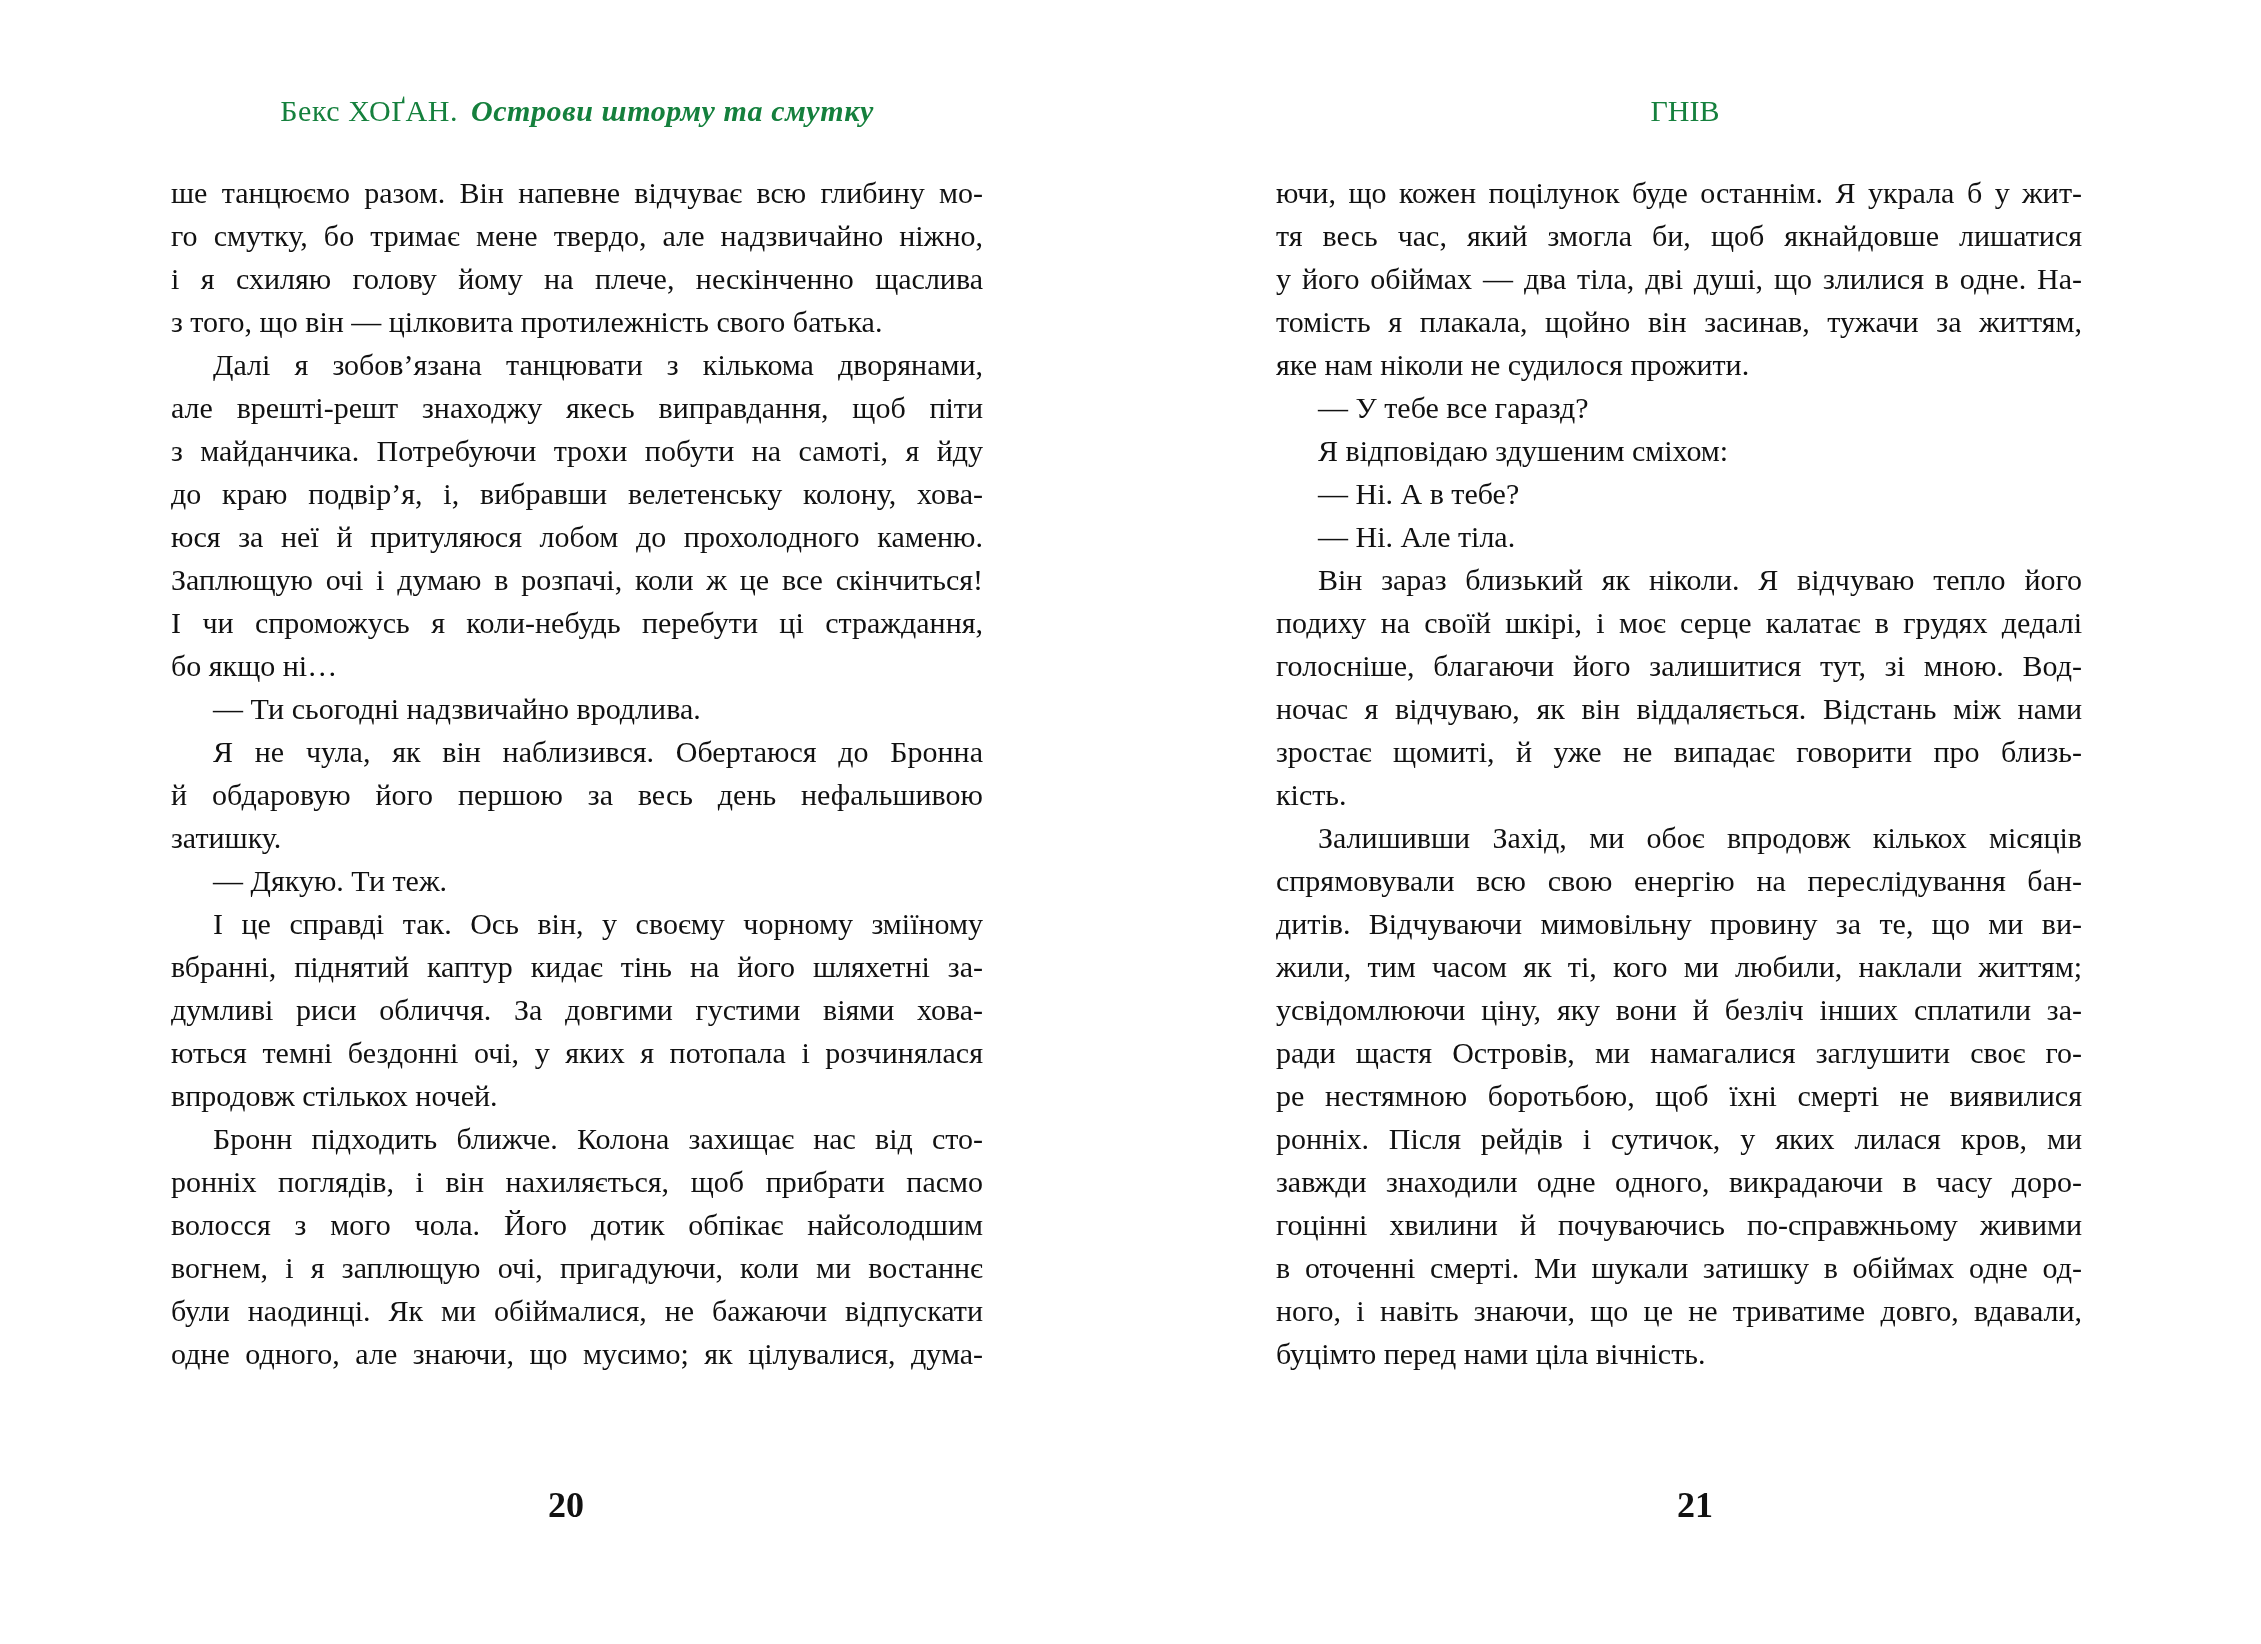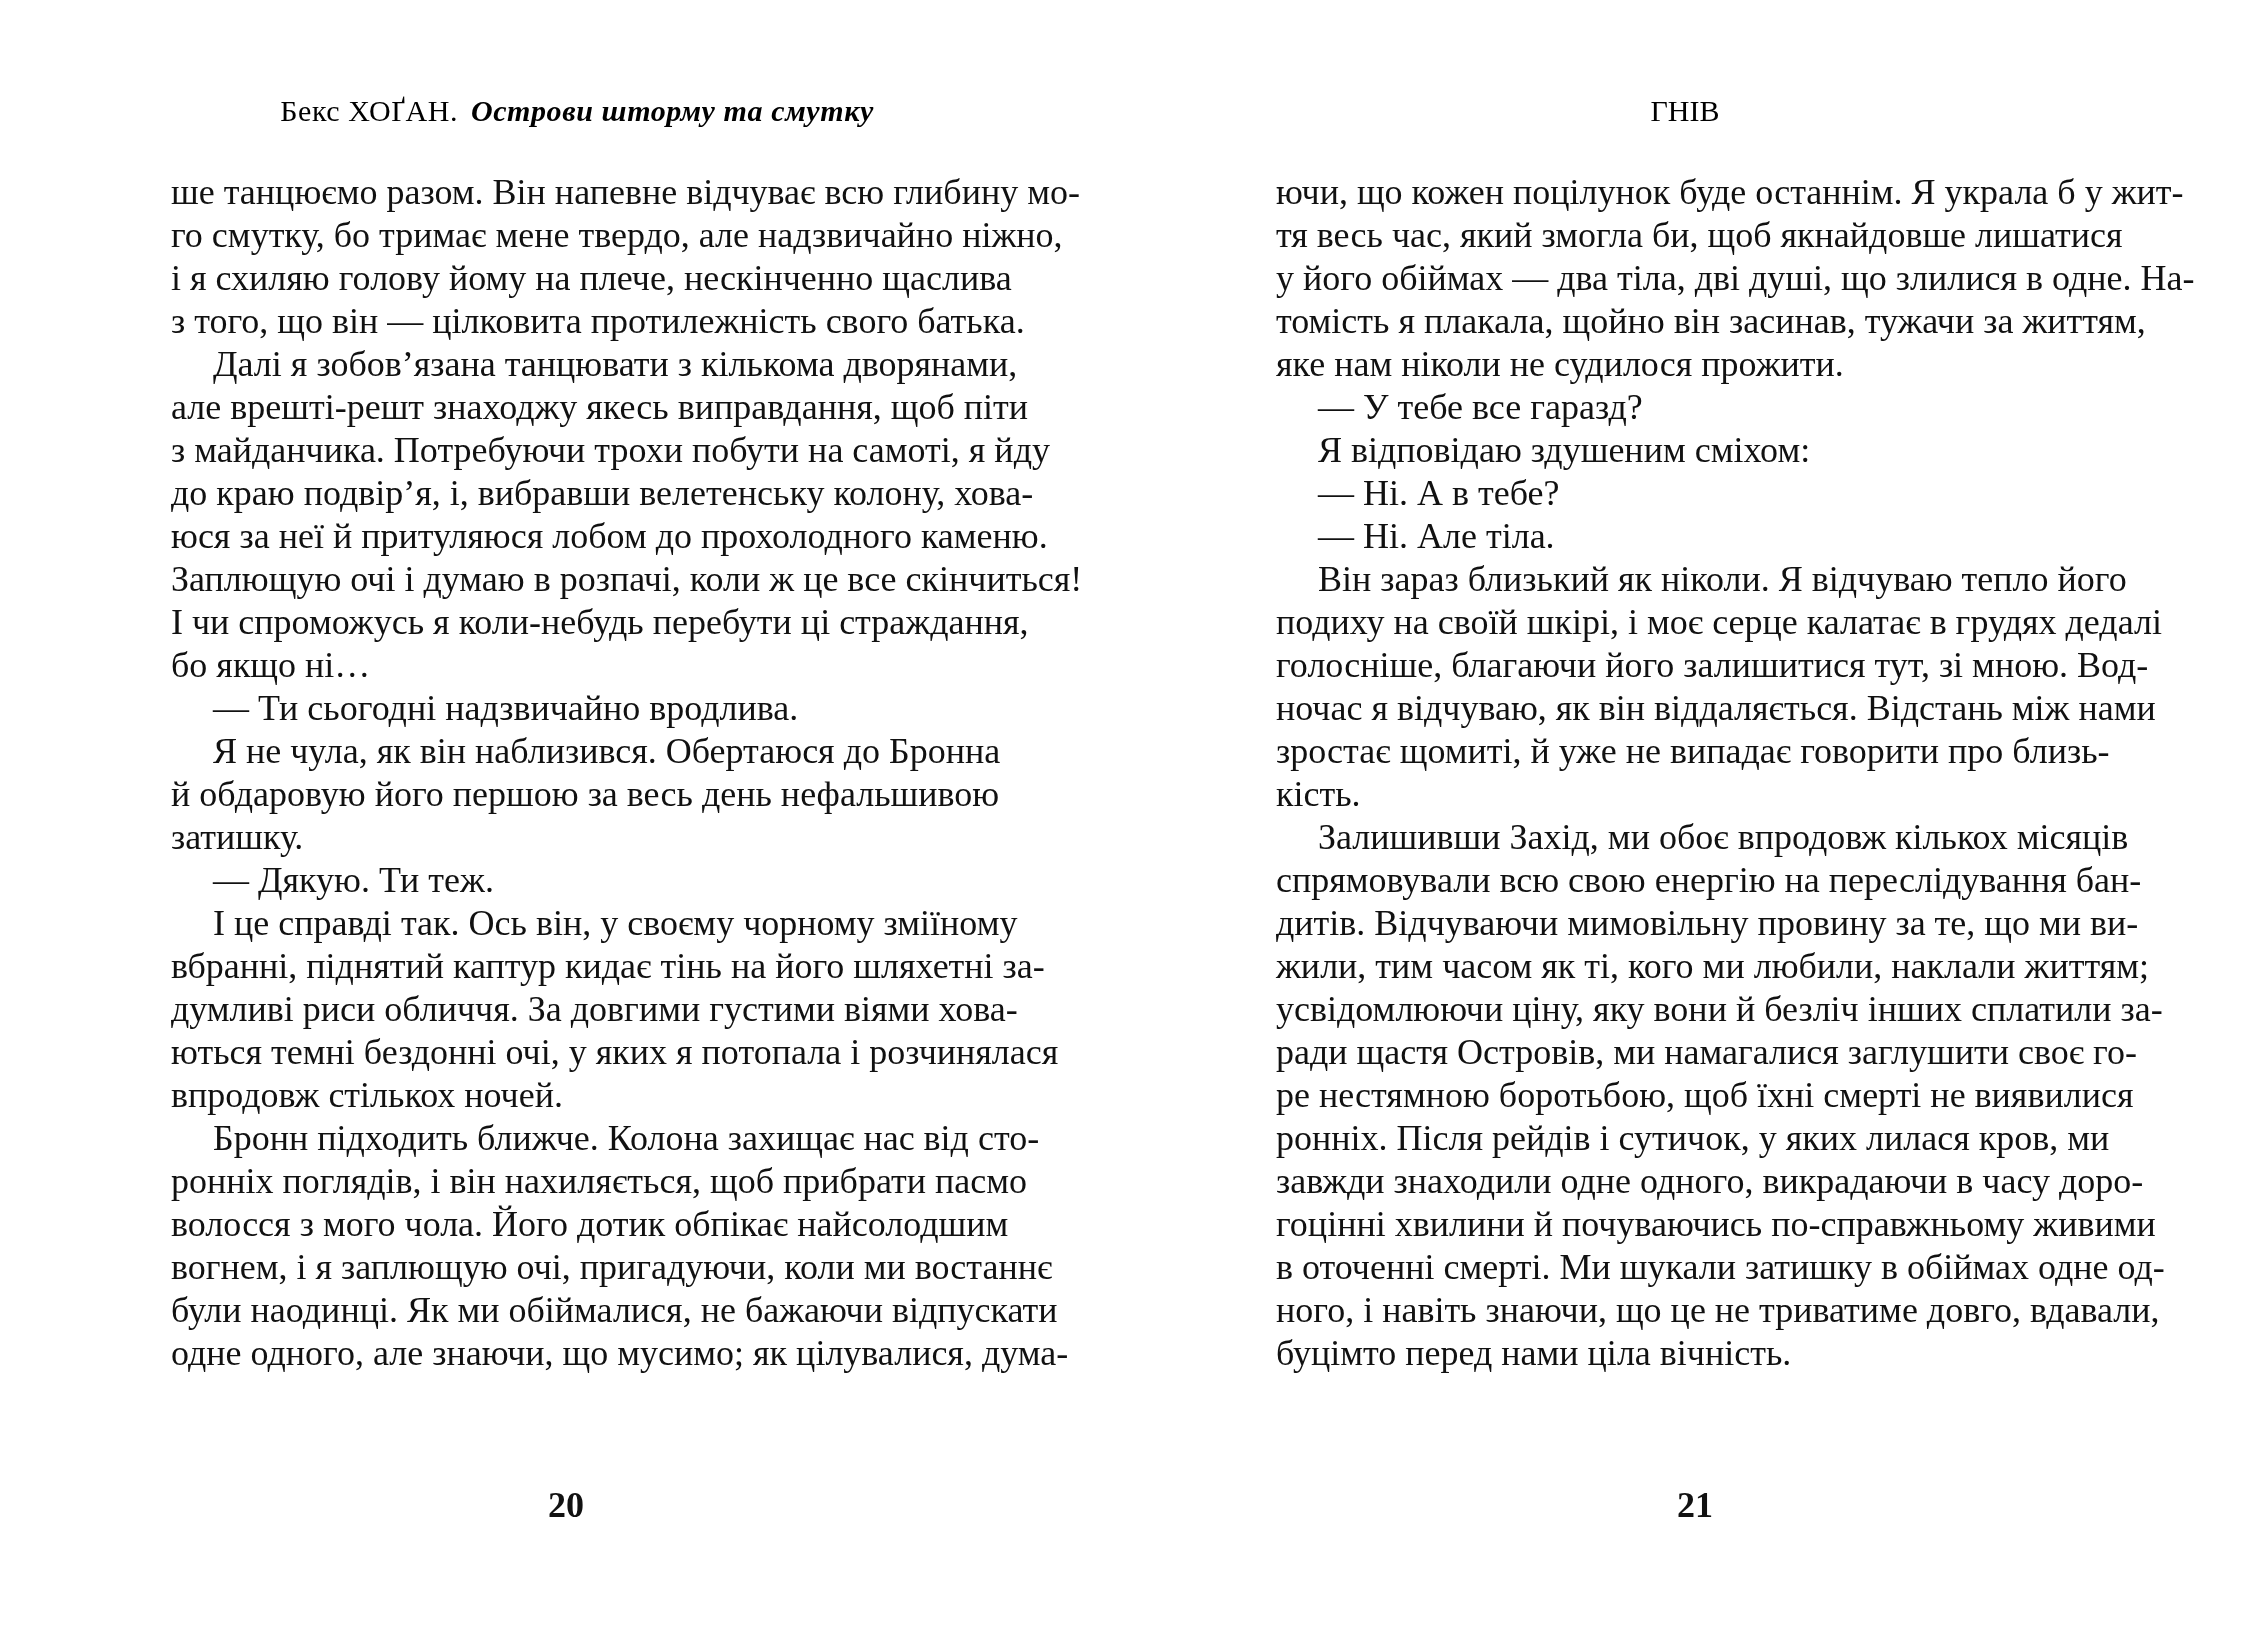--- a/index.html
+++ b/index.html
@@ -1,26 +1,26 @@
 <!DOCTYPE html>
 <html style="font-size:9.3px"><head>
 <meta charset="utf-8">
 <style>
   html, body { margin: 0; padding: 0; background: #ffffff; }
   body { width: 2261px; height: 1645px; position: relative; overflow: hidden;
          font-family: "Liberation Serif", "DejaVu Serif", serif; color: #111111; }
   .page { position: absolute; top: 0; height: 1645px; }
   .page-left { left: 0; width: 1131px; }
   .page-right { left: 1131px; width: 1131px; }
-  .running-head { position: absolute; top: 93px; text-align: center; font-size: 30px; line-height: 35px; color: #000000; white-space: nowrap; }
+  .running-head { position: absolute; top: 93px; text-align: center; font-size: 30px; line-height: 35px; color: #15803d; white-space: nowrap; }
   .page-left .running-head { left: 171px; width: 812px; }
   .page-right .running-head { left: 151px; width: 806px; }
   .rh-author { font-weight: normal; letter-spacing: 0.6px; }
   .rh-title { font-weight: bold; font-style: italic; margin-left: 12.8px; letter-spacing: 0.6px; }
-  .text-block { position: absolute; top: 171px; font-size: 36px; line-height: 43px; }
+  .text-block { position: absolute; top: 171px; font-size: 30px; line-height: 43px; }
   .page-left .text-block { left: 171px; width: 812px; }
   .page-right .text-block { left: 145px; width: 806px; font-family: Liberation Serif, serif; }
   .line { display: block; height: 43px; white-space: nowrap; text-align: justify; text-align-last: justify; }
   .line.last { text-align-last: left; }
   .line.indent { padding-left: 42px; }
   .folio { position: absolute; top: 1485px; font-size: 36px; line-height: 41px; text-align: center; font-weight: bold; width: 116px; }
   .page-left .folio { left: 508px; }
   .page-right .folio { left: 506px; }
 </style>
 </head>

